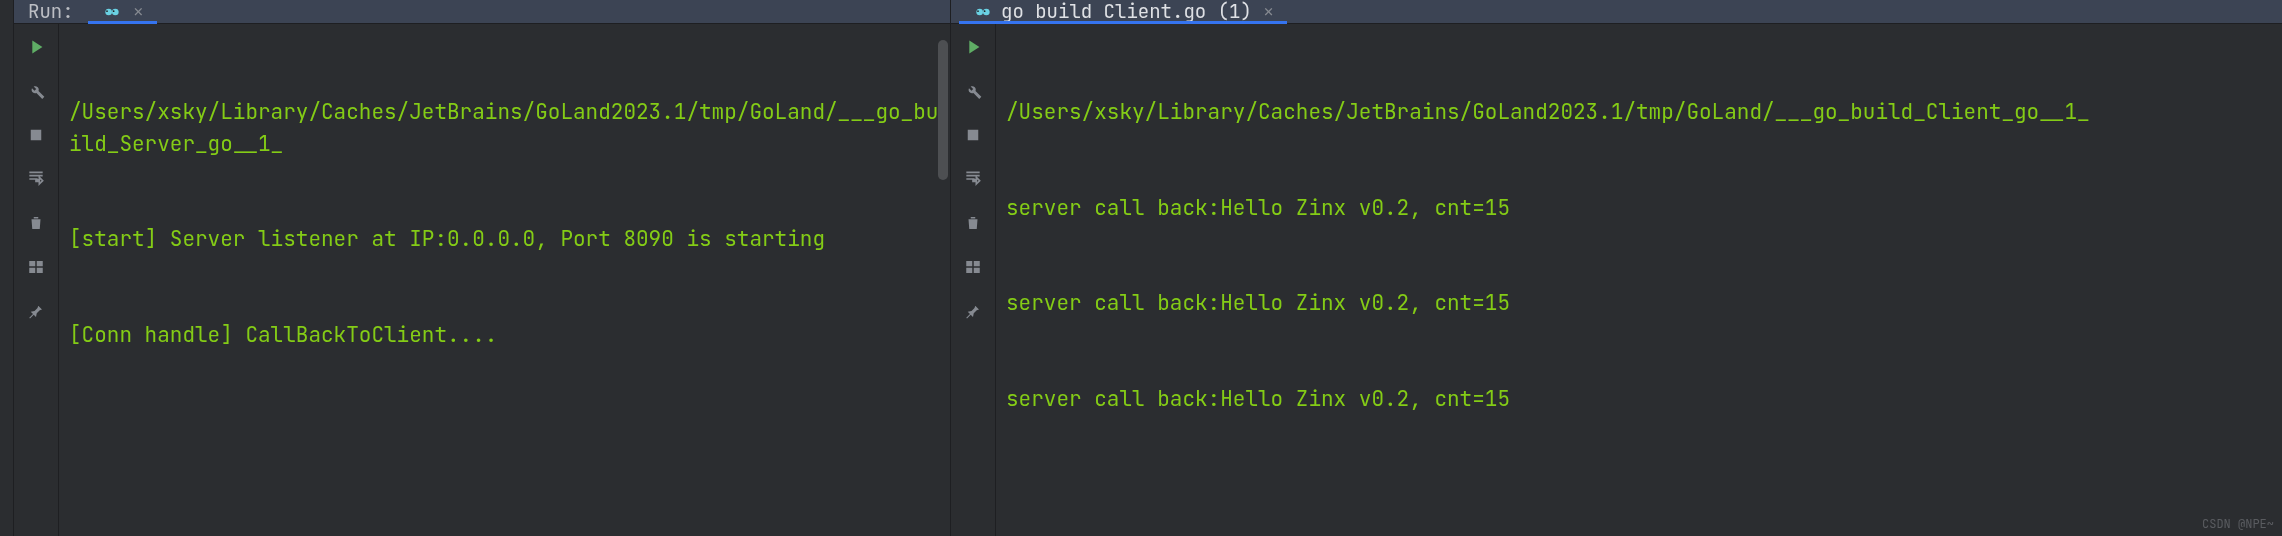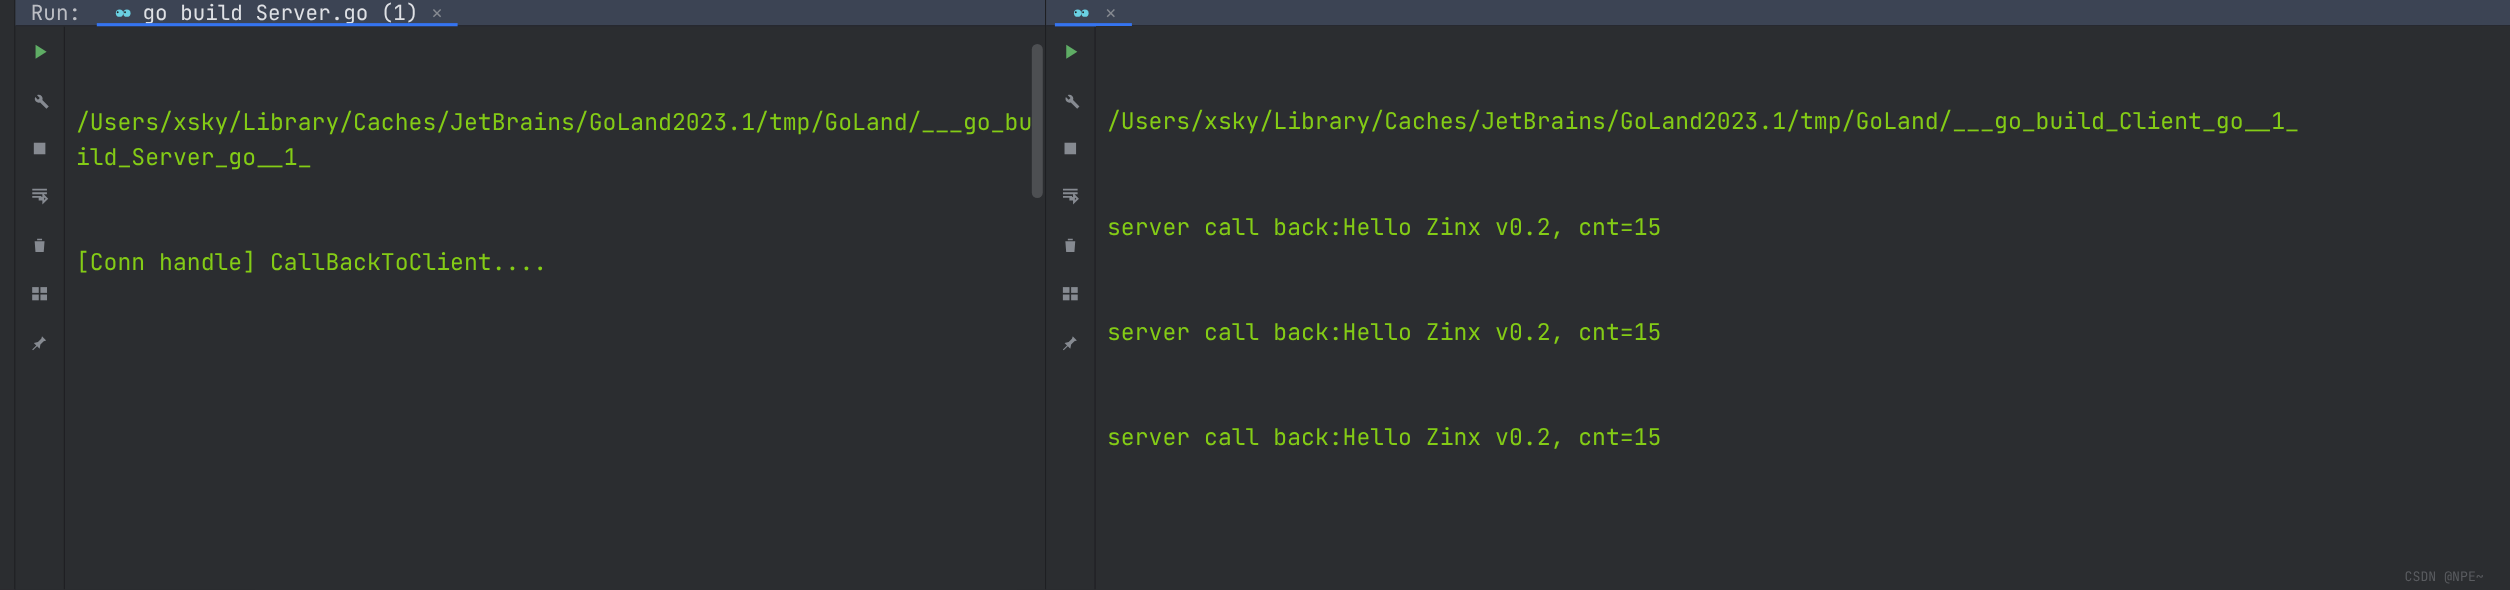--- a/index.html
+++ b/index.html
@@ -131,21 +131,21 @@
       right: 2px;
       top: 40px;
       width: 10px;
       height: 140px;
       background: #4d4f52;
       border-radius: 5px;
     }
     .watermark {
       position: absolute;
       bottom: 4px;
-      right: 24px;
+      right: 8px;
       font-size: 12px;
       color: #5a5c60;
     }
   </style>
 </head>
 <body>
 
 <div class="left-sidebar"></div>
 
 <div class="panel-container">
@@ -155,21 +155,20 @@
       <span class="run-label">Run:</span>
       <div class="tab active">
         <span class="tab-icon">
           <svg viewBox="0 0 24 24" width="20" height="20">
               <circle cx="8" cy="12" r="4" fill="#6ad1e3"></circle>
               <circle cx="16" cy="12" r="4" fill="#6ad1e3"></circle>
               <circle cx="6" cy="11" r="1" fill="#222"></circle>
               <circle cx="14" cy="11" r="1" fill="#222"></circle>
             </svg>
         </span>
-        <span class="tab-label">go build Server.go (1)</span>
         <span class="tab-close">✕</span>
       </div>
     </div>
     <div class="content-row">
       <div class="toolbar">
         <div class="toolbar-btn">
           <svg viewBox="0 0 24 24" width="22" height="22">
               <path d="M8 5v14l11-7z" fill="#5fad65"></path>
             </svg>
         </div>
@@ -202,20 +201,21 @@
             </svg>
         </div>
         <div class="toolbar-btn">
           <svg viewBox="0 0 24 24" width="18" height="18">
               <path d="M14 4l6 6-3 1-4 4-1 5-3-3-5 5-1-1 5-5-3-3 5-1 4-4 1-3z" fill="#868a91"></path>
             </svg>
         </div>
       </div>
       <div class="console">
         <div class="console-line">/Users/xsky/Library/Caches/JetBrains/GoLand2023.1/tmp/GoLand/___go_build_Server_go__1_</div>
+        <div class="console-line">[start] Server listener at IP:0.0.0.0, Port 8090 is starting</div>
         <div class="console-line">[Conn handle] CallBackToClient....</div>
         
         
         
         
         
       </div>
       <div class="scrollbar"></div>
     </div>
   </div>
@@ -224,20 +224,21 @@
     <div class="tab-bar">
       <div class="tab active" style="margin-left:8px;">
         <span class="tab-icon">
           <svg viewBox="0 0 24 24" width="20" height="20">
               <circle cx="8" cy="12" r="4" fill="#6ad1e3"></circle>
               <circle cx="16" cy="12" r="4" fill="#6ad1e3"></circle>
               <circle cx="6" cy="11" r="1" fill="#222"></circle>
               <circle cx="14" cy="11" r="1" fill="#222"></circle>
             </svg>
         </span>
+        <span class="tab-label">go build Client.go (1)</span>
         <span class="tab-close">✕</span>
       </div>
     </div>
     <div class="content-row">
       <div class="toolbar">
         <div class="toolbar-btn">
           <svg viewBox="0 0 24 24" width="22" height="22">
               <path d="M8 5v14l11-7z" fill="#5fad65"></path>
             </svg>
         </div>

